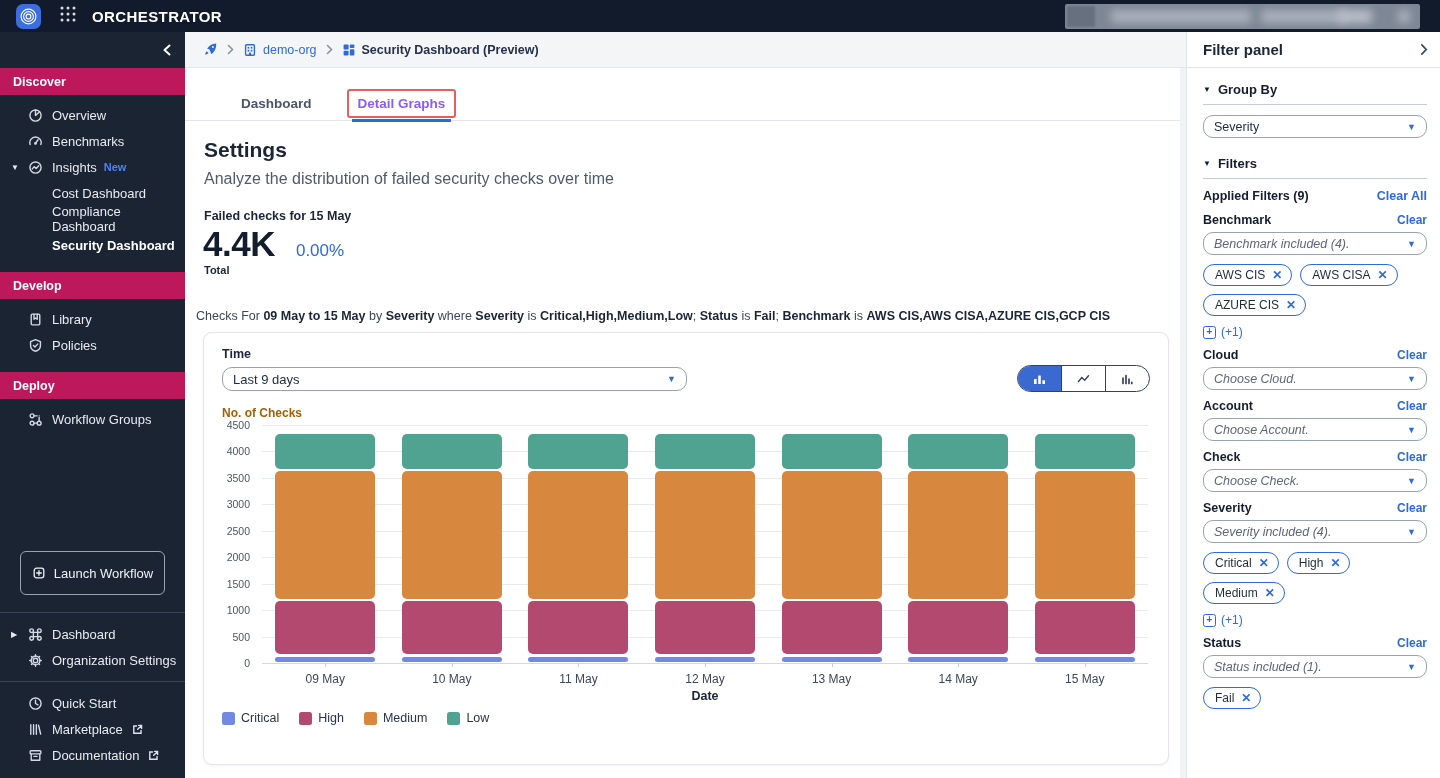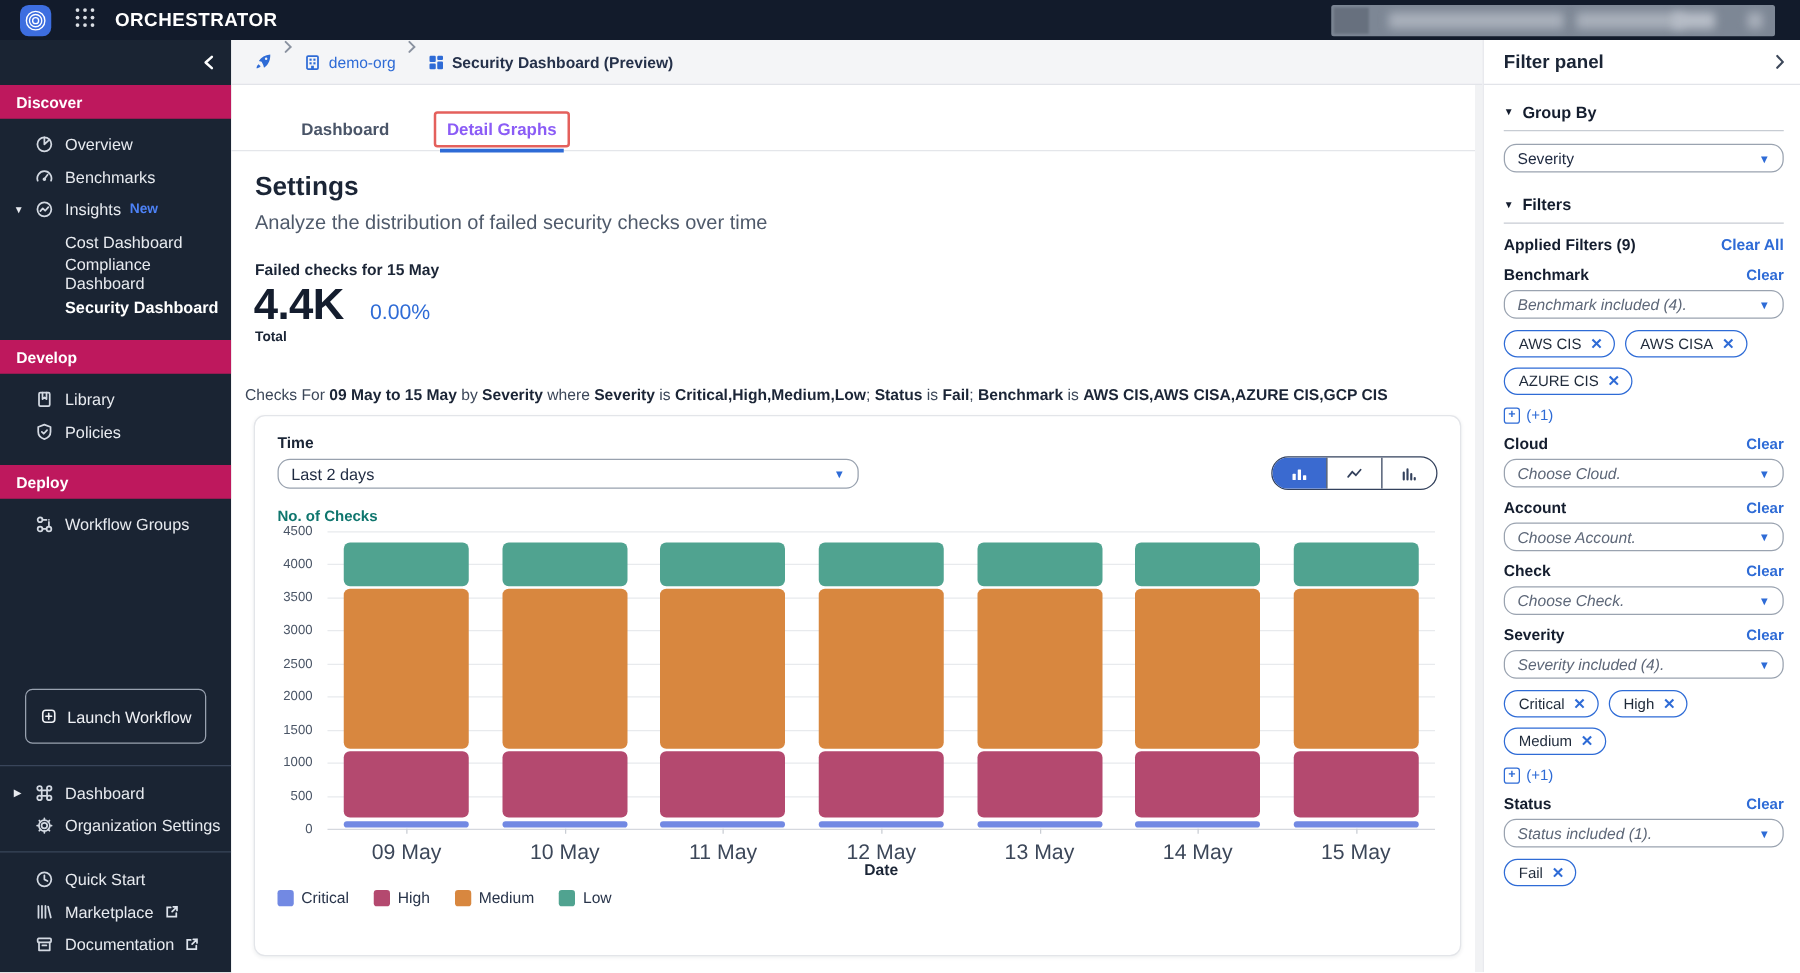--- a/index.html
+++ b/index.html
@@ -32,21 +32,21 @@
   .badge-new{color:#4d82f7;font-weight:700;font-size:11px;margin-left:7px;}
   .side-footer{position:absolute;left:0;right:0;bottom:0;}
   .launch-wrap{padding:0 20px 17px;}
   .launch-btn{height:44px;border:1px solid #99a2b0;border-radius:6px;display:flex;align-items:center;
               justify-content:center;color:#f0f2f6;font-size:13px;cursor:pointer;background:transparent;width:100%;gap:8px;}
   .side-div{border-top:1px solid #39455a;}
   .fgroup{padding:8px 0;}
 
   
   .crumbbar{position:absolute;left:185px;top:32px;width:1001px;height:36px;background:#f4f5f7;
-            border-bottom:1px solid #e2e4e9;display:flex;padding-left:18px;font-size:12.5px;}
+            border-bottom:1px solid #e2e4e9;display:flex;align-items:center;padding-left:18px;font-size:12.5px;}
   .crumb-sep{margin:0 9px;display:inline-flex;}
   .crumb-link{color:#2e6bd6;display:inline-flex;align-items:center;gap:6px;cursor:pointer;}
   .crumb-cur{color:#25314a;font-weight:700;display:inline-flex;align-items:center;gap:6px;}
 
   
   .main{position:absolute;left:185px;top:68px;width:995px;bottom:0;background:#fff;}
   .scrolltrack{position:absolute;left:1180px;top:68px;width:6px;bottom:0;background:#f1f2f4;}
   .tabs{position:absolute;left:0;top:24px;right:0;height:29px;border-bottom:1px solid #e4e6ea;
         display:flex;align-items:flex-end;padding-left:54px;gap:42px;}
   .tab{font-size:13.5px;font-weight:700;color:#4a5568;padding:4px 2px 9px;position:relative;cursor:pointer;}
@@ -70,30 +70,30 @@
   .time-label{font-size:12.5px;font-weight:700;color:#1b2536;}
   .select{height:24px;border:1.4px solid #98a1ae;border-radius:10px;display:flex;align-items:center;
           padding:0 10px;font-size:13px;color:#1e2940;background:#fff;cursor:pointer;}
   .select .caret{margin-left:auto;color:#2e6bd6;font-size:9px;}
   .time-select{width:465px;margin-top:6px;}
   .toggle{position:absolute;right:18px;top:32px;height:27px;width:133px;border:1.5px solid #33415c;
           border-radius:14px;display:flex;overflow:hidden;background:#fff;}
   .tbtn{flex:1;display:flex;align-items:center;justify-content:center;cursor:pointer;border-left:1.5px solid #33415c;}
   .tbtn:first-child{border-left:none;}
   .tbtn.active{background:#3a6ad0;}
-  .yaxis-title{position:absolute;left:18px;top:73px;font-size:12px;font-weight:700;color:#0f766e;}
+  .yaxis-title{position:absolute;left:18px;top:73px;font-size:12px;font-weight:700;color:#a16207;}
   .plotwrap{position:absolute;left:18px;top:92px;right:18px;height:238px;}
   .yaxis{position:absolute;left:0;top:0;width:32px;height:100%;}
   .ytick{position:absolute;right:4px;transform:translateY(-50%);font-size:10.5px;color:#4a5566;}
   .plot{position:absolute;left:40px;right:2px;top:0;height:100%;}
   .gridline{position:absolute;left:0;right:0;height:1px;background:#e8eaed;}
   .gridline.zero{background:#d5d8de;}
   .seg{position:absolute;border-radius:5px;}
   .xtick{position:absolute;width:1px;height:4px;background:#c9cdd4;top:100%;}
-  .xlabel{position:absolute;top:100%;margin-top:9px;transform:translateX(-50%);font-size:17px;color:#3c4759;white-space:nowrap;}
+  .xlabel{position:absolute;top:100%;margin-top:9px;transform:translateX(-50%);font-size:12px;color:#3c4759;white-space:nowrap;}
   .xaxis-title{position:absolute;top:100%;margin-top:26px;left:50%;transform:translateX(-50%);
                font-size:12.5px;font-weight:700;color:#1b2536;}
   .legend{position:absolute;left:18px;top:378px;display:flex;gap:20px;align-items:center;}
   .leg-item{display:flex;align-items:center;gap:6px;font-size:12.5px;color:#28344a;cursor:pointer;}
   .leg-sw{width:13px;height:13px;border-radius:2.5px;}
 
   
   .fpanel{position:absolute;left:1186px;top:32px;right:0;bottom:0;background:#fff;border-left:1px solid #e2e4e9;}
   .fp-head{height:36px;border-bottom:1px solid #e2e4e9;display:flex;align-items:center;padding:0 12px 0 16px;}
   .fp-title{font-size:15px;font-weight:700;color:#1b2536;}
@@ -386,21 +386,21 @@
       <span class="kpi-val">4.4K</span>
       <span class="kpi-delta">0.00%</span>
     </div>
     <div class="kpi-cap">Total</div>
     <div class="summary" id="summary-line"><span>Checks For </span><b>09 May to 15 May</b><span> by </span><b>Severity</b><span> where </span><b>Severity</b><span> is </span><b>Critical,High,Medium,Low</b><span>; </span><b>Status</b><span> is </span><b>Fail</b><span>; </span><b>Benchmark</b><span> is </span><b>AWS CIS,AWS CISA,AZURE CIS,GCP CIS</b></div>
 
     <div class="card">
       <div class="card-pad">
         <div class="time-label">Time</div>
         <div class="select time-select">
-          <span>Last 2 days</span>
+          <span>Last 9 days</span>
           <span class="caret">▼</span>
         </div>
       </div>
       <div class="toggle">
         <div class="tbtn active">
           <svg width="15" height="14" viewBox="0 0 15 14" fill="#fff">
             <rect x="2" y="7" width="2.6" height="5" rx="0.5"></rect>
               <rect x="6.2" y="3.5" width="2.6" height="8.5" rx="0.5"></rect>
               <rect x="10.4" y="8.2" width="2.6" height="3.8" rx="0.5"></rect>
           </svg>

